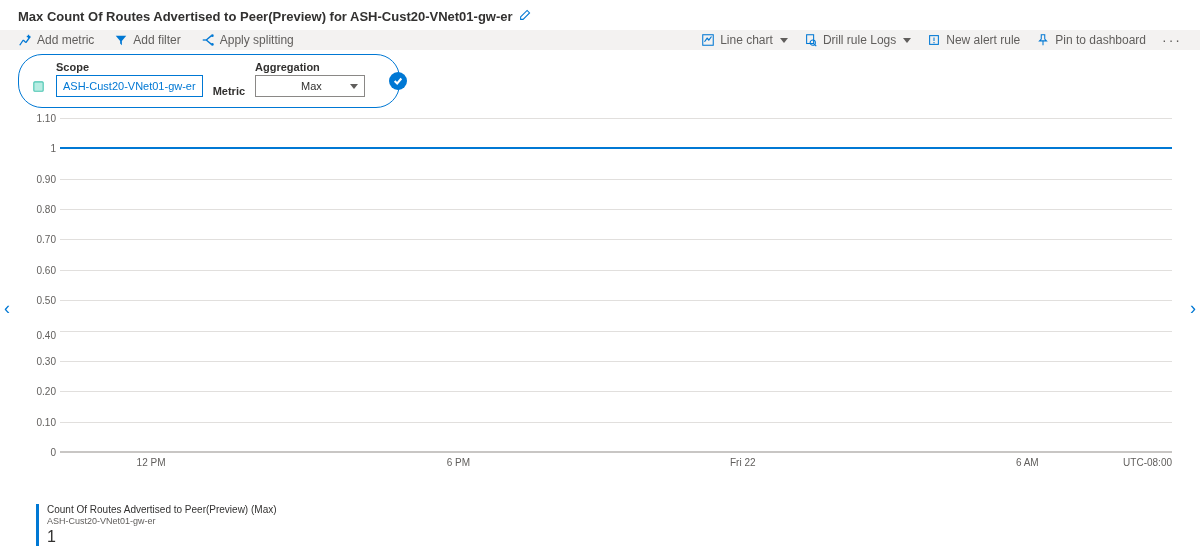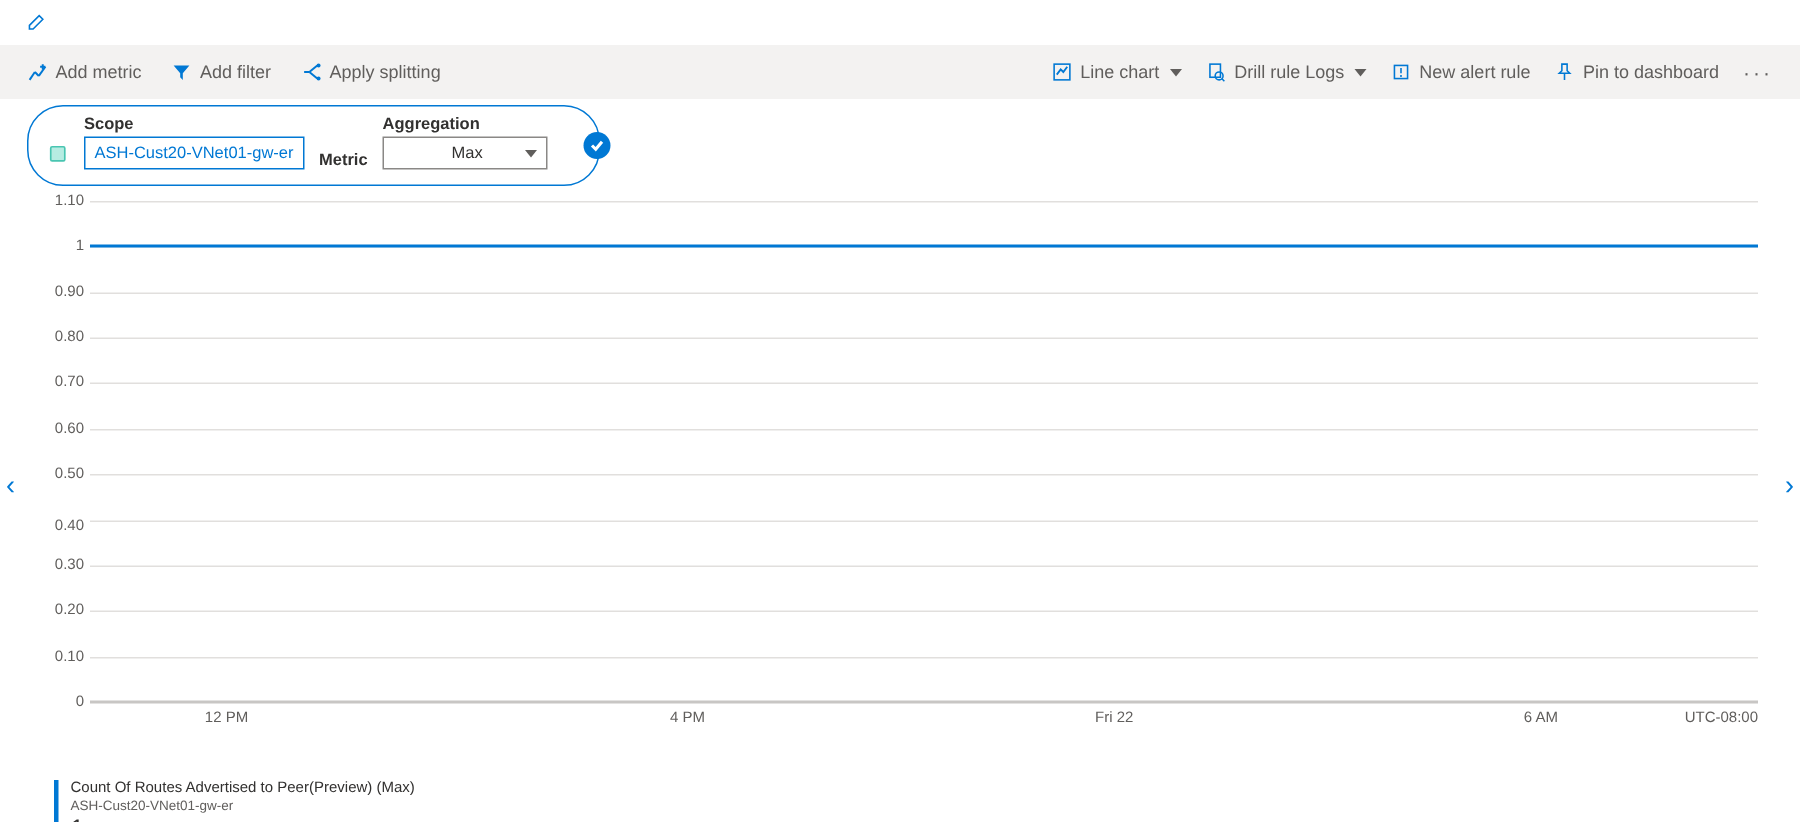--- a/index.html
+++ b/index.html
@@ -16,21 +16,21 @@
     padding: 8px 18px 6px;
     display: flex; align-items: center; gap: 6px;
   }
   .title-text { font-size: 13px; font-weight: 600; }
   .edit-icon svg { width: 13px; height: 13px; stroke: #0078d4; }
 
   .toolbar {
     background: #f3f2f1;
     display: flex; align-items: center;
     padding: 4px 18px;
-    height: 36px;
+    height: 20px;
     gap: 20px;
   }
   .tb-left { display: flex; gap: 20px; }
   .tb-item {
     display: flex; align-items: center; gap: 5px;
     color: #605e5c; cursor: pointer; font-size: 12px;
   }
   .tb-item svg { width: 14px; height: 14px; stroke: #0078d4; fill: none; }
   .tb-item .fill-blue { fill: #0078d4; stroke: none; }
   .tb-right { margin-left: auto; display: flex; gap: 16px; align-items: center; }
@@ -120,20 +120,21 @@
   .legend-label { font-size: 10px; color: #323130; }
   .legend-sub { font-size: 9px; color: #605e5c; }
   .legend-val { font-size: 16px; font-weight: 400; color: #323130; }
 </style>
 </head>
 <body>
 
 <div class="page">
 
   <div class="title-row">
+    <span class="title-text">Max Count Of Routes Advertised to Peer(Preview) for ASH-Cust20-VNet01-gw-er</span>
     <span class="edit-icon">
       <svg viewBox="0 0 16 16">
           <path d="M2 11 L10 3 L13 6 L5 14 L2 14 Z" fill="none" stroke-width="1.3"></path>
         </svg>
     </span>
   </div>
 
   <div class="toolbar">
     <div class="tb-left">
       <div class="tb-item">
@@ -259,21 +260,21 @@
           <div class="ytick" style="top: 151.818px;">0.60</div>
           <div class="ytick" style="top: 182.182px;">0.50</div>
           <div class="ytick" style="top: 217px;">0.40</div>
           <div class="ytick" style="top: 242.909px;">0.30</div>
           <div class="ytick" style="top: 273.273px;">0.20</div>
           <div class="ytick" style="top: 303.636px;">0.10</div>
           <div class="ytick" style="top: 334px;">0</div>
         </div>
       <div id="xticks">
           <div class="xtick" style="left: calc(8% + 26px);">12 PM</div>
-          <div class="xtick" style="left: calc(35% + 26px);">4 PM</div>
+          <div class="xtick" style="left: calc(35% + 26px);">6 PM</div>
           <div class="xtick" style="left: calc(60% + 26px);">Fri 22</div>
           <div class="xtick" style="left: calc(85% + 26px);">6 AM</div>
         </div>
       <span class="tz-label">UTC-08:00</span>
     </div>
   </div>
 
   <div class="legend">
     <div class="legend-bar"></div>
     <div class="legend-text">

